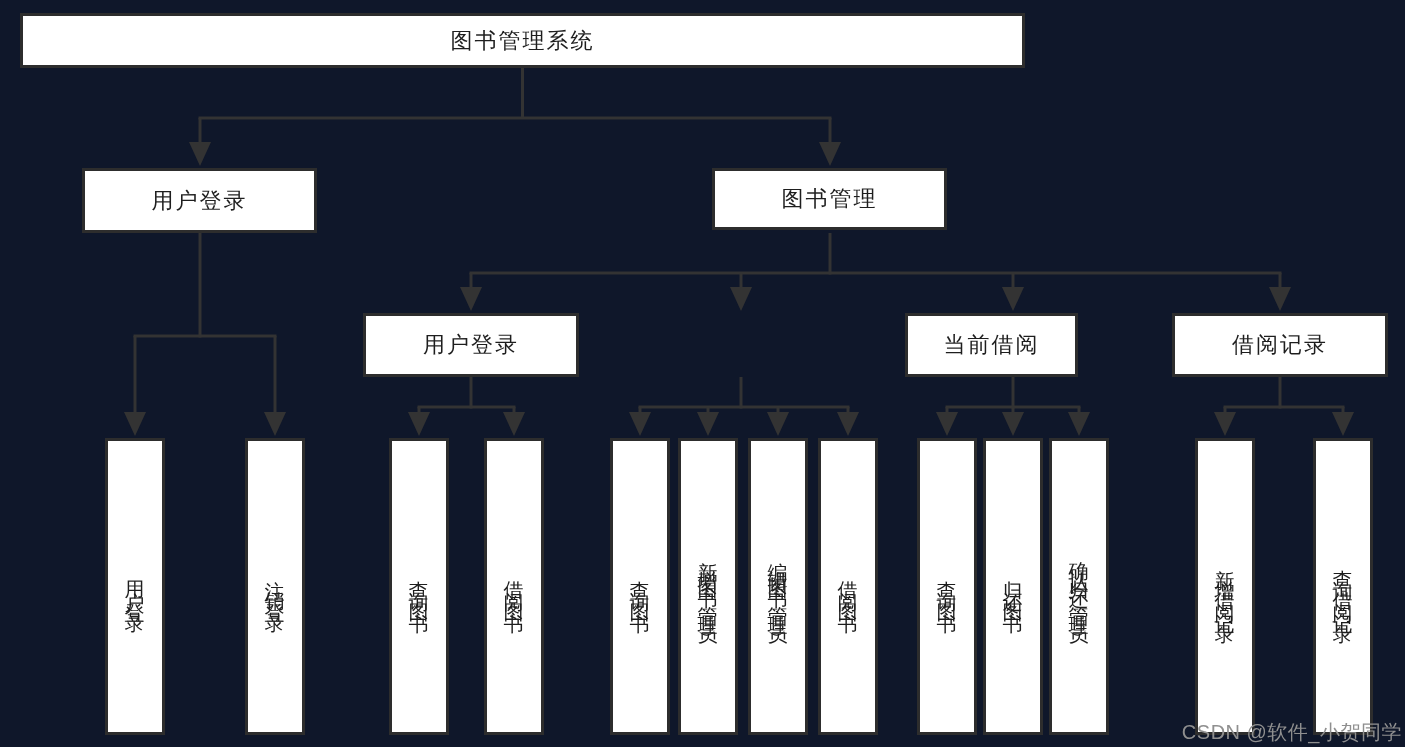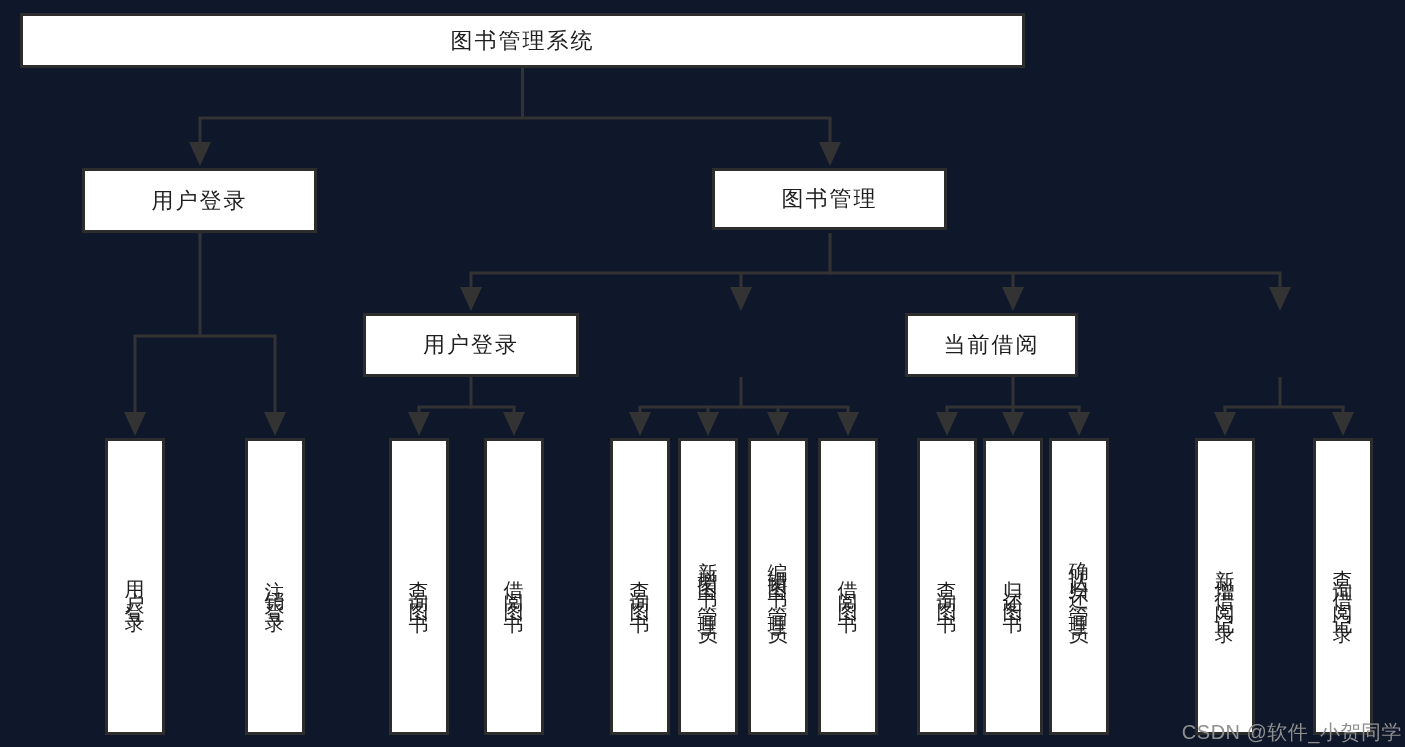--- a/index.html
+++ b/index.html
@@ -135,20 +135,23 @@
   <div class="node h" style="left:712px;top:168px;width:235px;height:62px">
     <span>图书管理</span>
   </div>
 
   <div class="node h" style="left:363px;top:313px;width:216px;height:64px">
     <span>用户登录</span>
   </div>
   <div class="node h" style="left:905px;top:313px;width:173px;height:64px">
     <span>当前借阅</span>
   </div>
+  <div class="node h" style="left:1172px;top:313px;width:216px;height:64px">
+    <span>借阅记录</span>
+  </div>
 
   <div class="node v" style="left:105px;top:438px;width:60px;height:297px">
     <span>用户登录</span>
   </div>
   <div class="node v" style="left:245px;top:438px;width:60px;height:297px">
     <span>注销登录</span>
   </div>
 
   <div class="node v" style="left:389px;top:438px;width:60px;height:297px">
     <span>查询图书</span>

